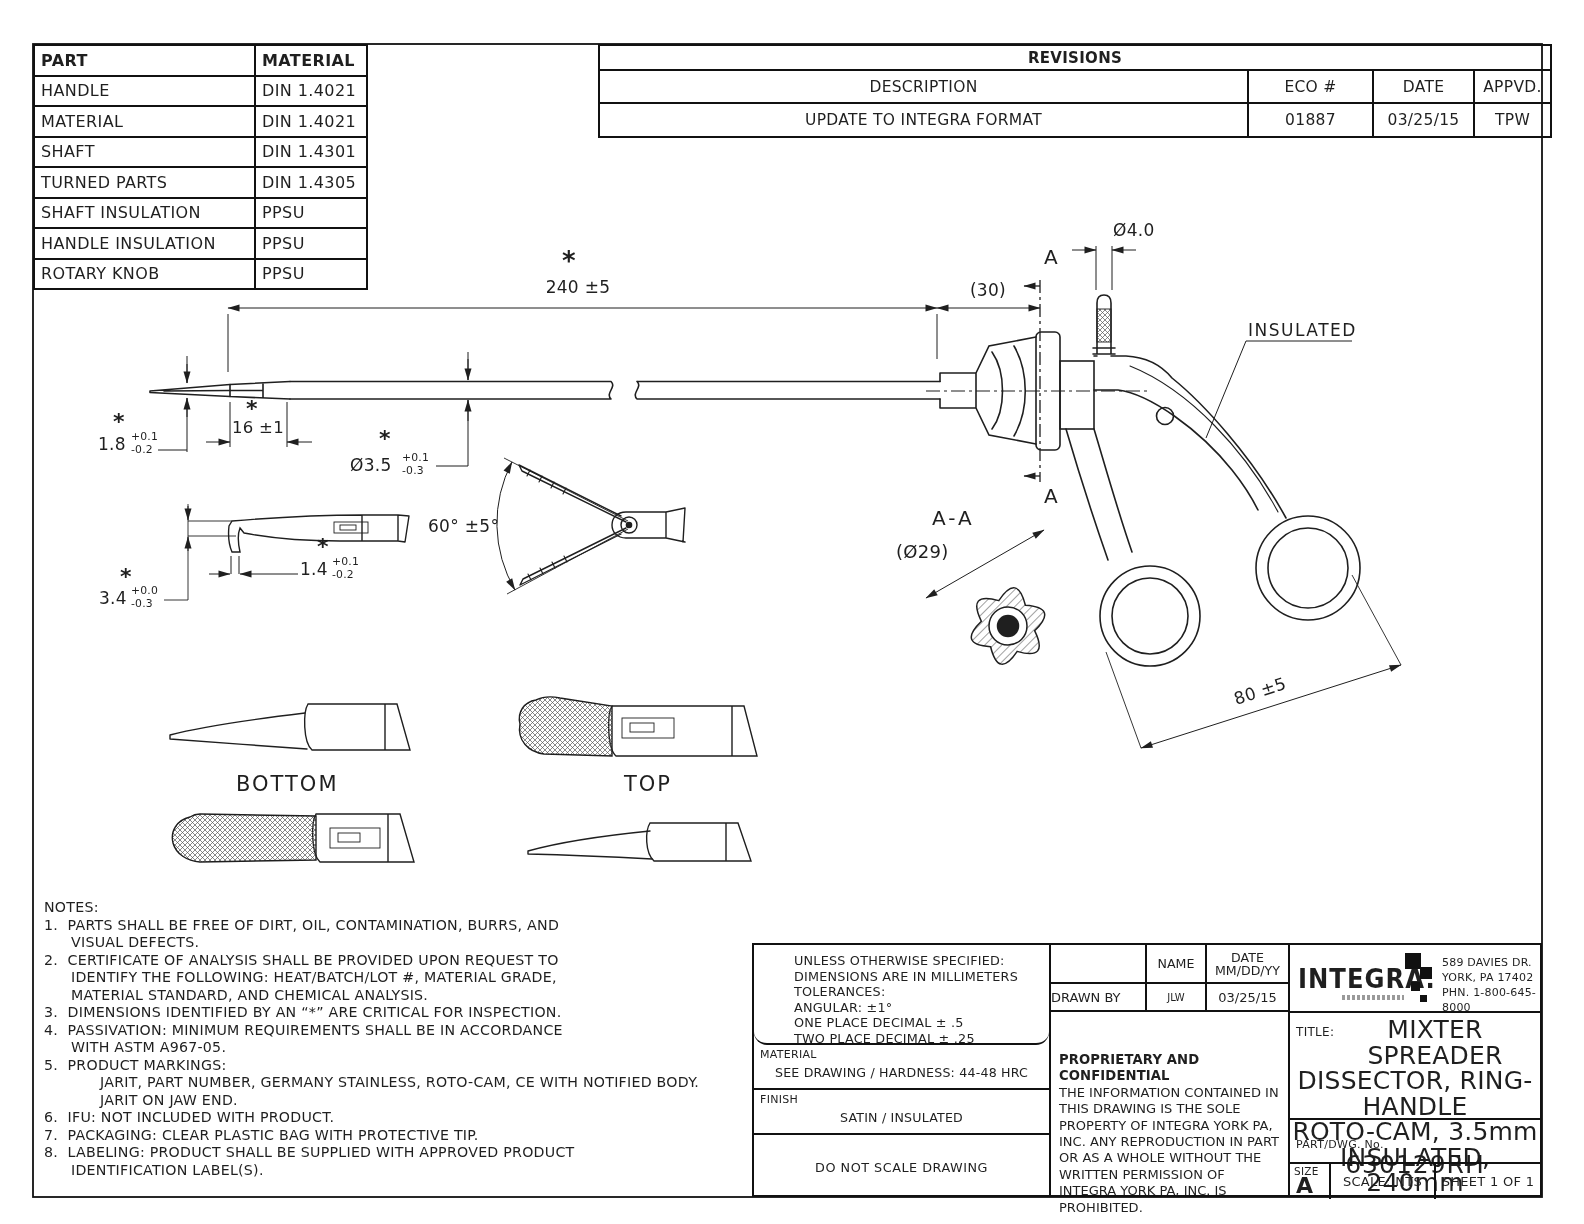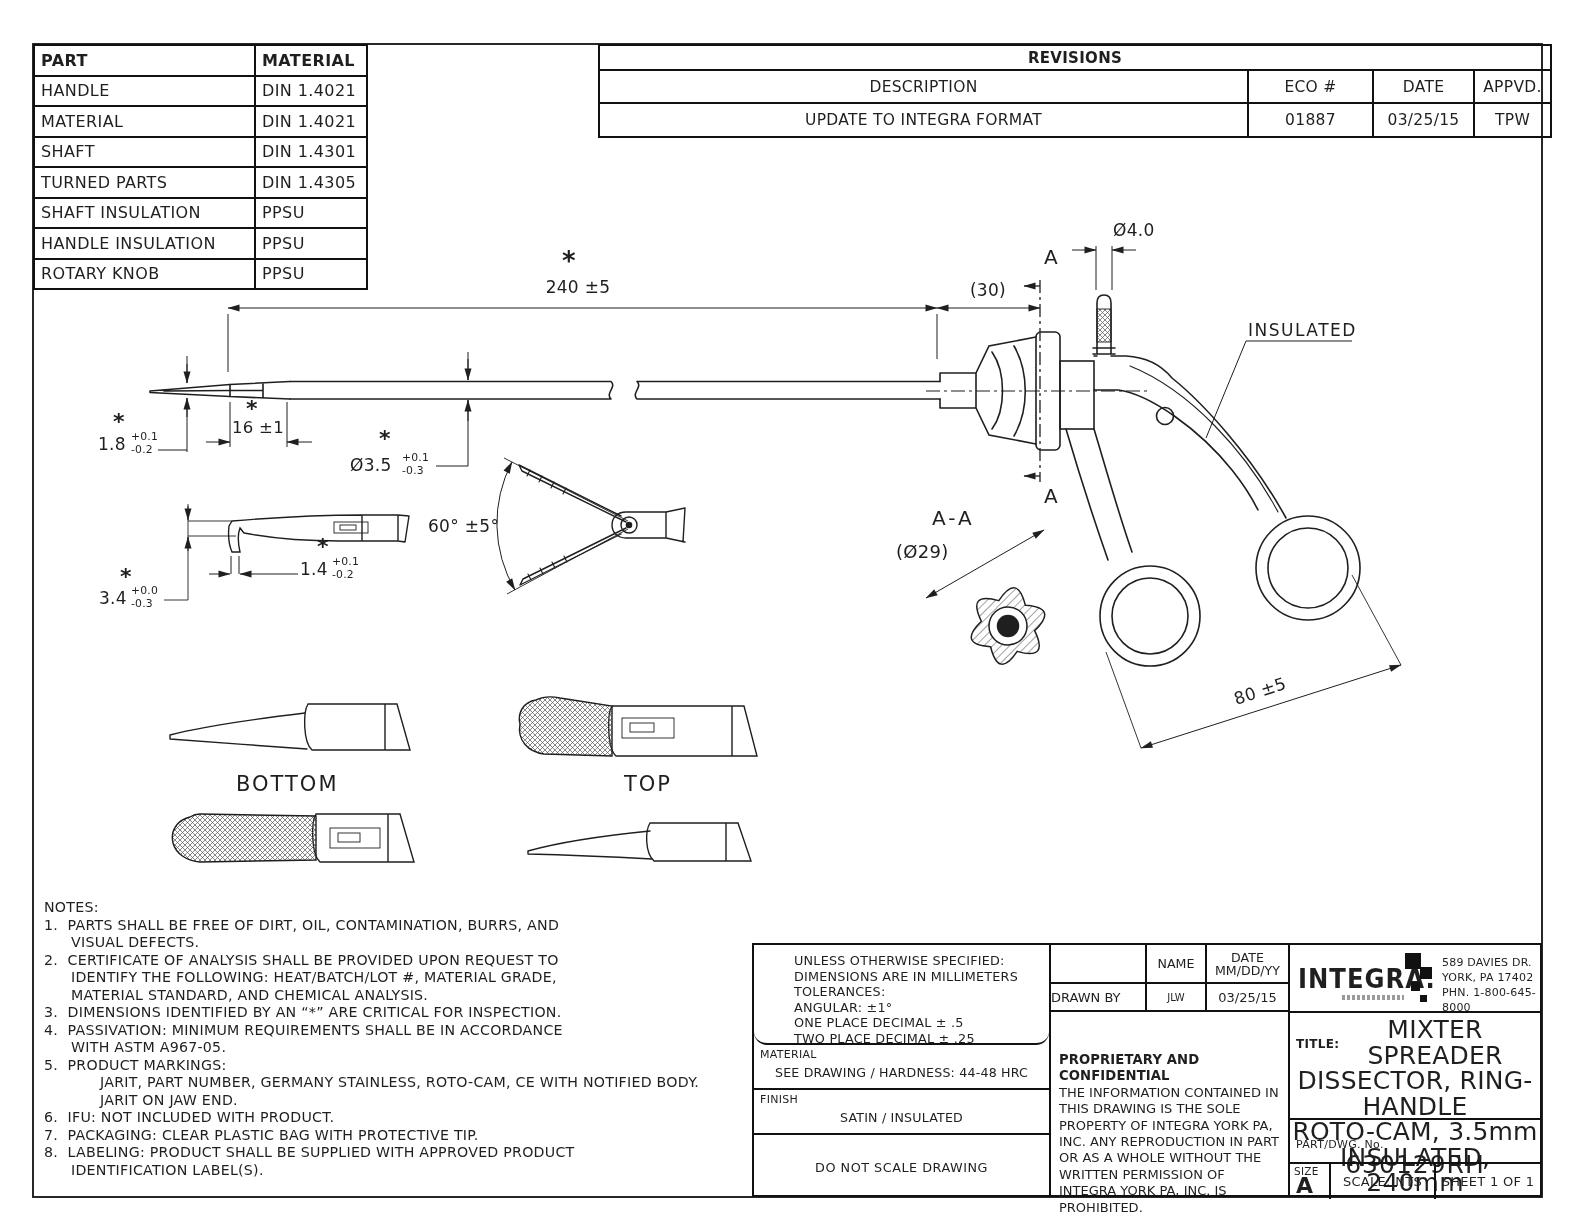--- a/index.html
+++ b/index.html
@@ -57,21 +57,21 @@
   .drow .hc2{width:60px;border-right:2px solid #111;font-size:10px;}
   .drow .hc3{flex:1;}
   .propbox{top:65px;height:189px;border-top:2px solid #111;padding:40px 8px 0 8px;line-height:16.4px;font-size:13px;}
   .propbox b{display:block;font-size:13.2px;letter-spacing:.1px;}
   .logorow{top:0;height:66px;}
   .logotext{position:absolute;left:8px;top:18px;font-size:27px;font-weight:bold;letter-spacing:1px;font-stretch:condensed;}
   .logotag{position:absolute;left:52px;top:50px;width:62px;height:5px;background:repeating-linear-gradient(90deg,#9a9a9a 0 3px,#fff 3px 5px);}
   .sq{position:absolute;background:#111;}
   .addr{position:absolute;left:152px;top:10px;font-size:11px;line-height:15px;letter-spacing:.2px;}
   .titlerow{top:66px;height:107px;border-top:2px solid #111;padding:4px 2px;}
-  .titlelabel{position:absolute;left:6px;top:24px;font-size:12px;letter-spacing:.3px;font-weight:bold;}
+  .titlelabel{position:absolute;left:6px;top:12px;font-size:12px;letter-spacing:.3px;}
   .titleline{text-align:center;font-size:25px;line-height:25.5px;letter-spacing:.2px;}
   .titleline.first{padding-left:40px;}
   .partrow{top:173px;height:28px;border-top:2px solid #111;padding:18px 6px;}
   .partnum{text-align:center;font-size:25px;letter-spacing:1px;margin-top:-1px;}
   .szrow{top:217px;height:37px;border-top:2px solid #111;display:flex;}
   .szcell{border-right:2px solid #111;position:relative;width:41px;}
   .szcell .celllabel{margin:1px 0 0 4px;font-size:10.5px;}
   .szcell .szval{font-size:22px;font-weight:bold;margin:-4px 0 0 6px;}
   .sccell{width:105px;border-right:2px solid #111;display:flex;align-items:center;justify-content:center;font-size:13px;letter-spacing:.3px;}
   .shcell{flex:1;display:flex;align-items:center;justify-content:center;font-size:13px;letter-spacing:.3px;}

